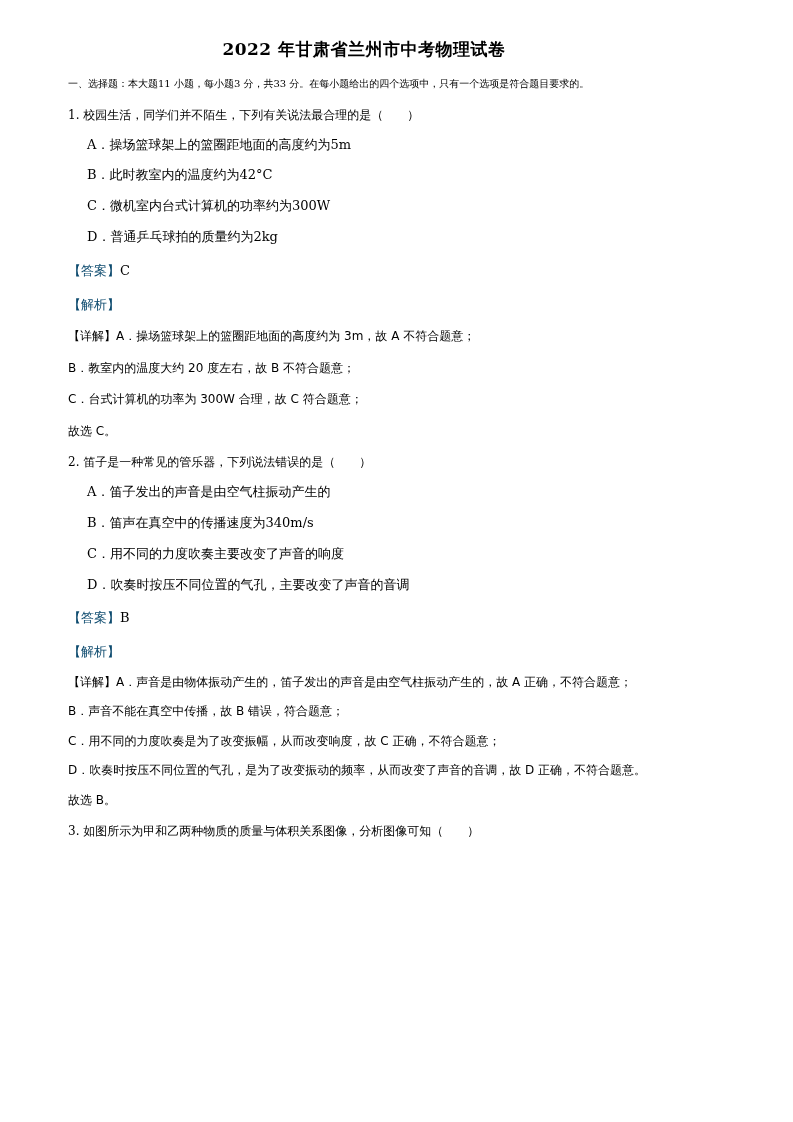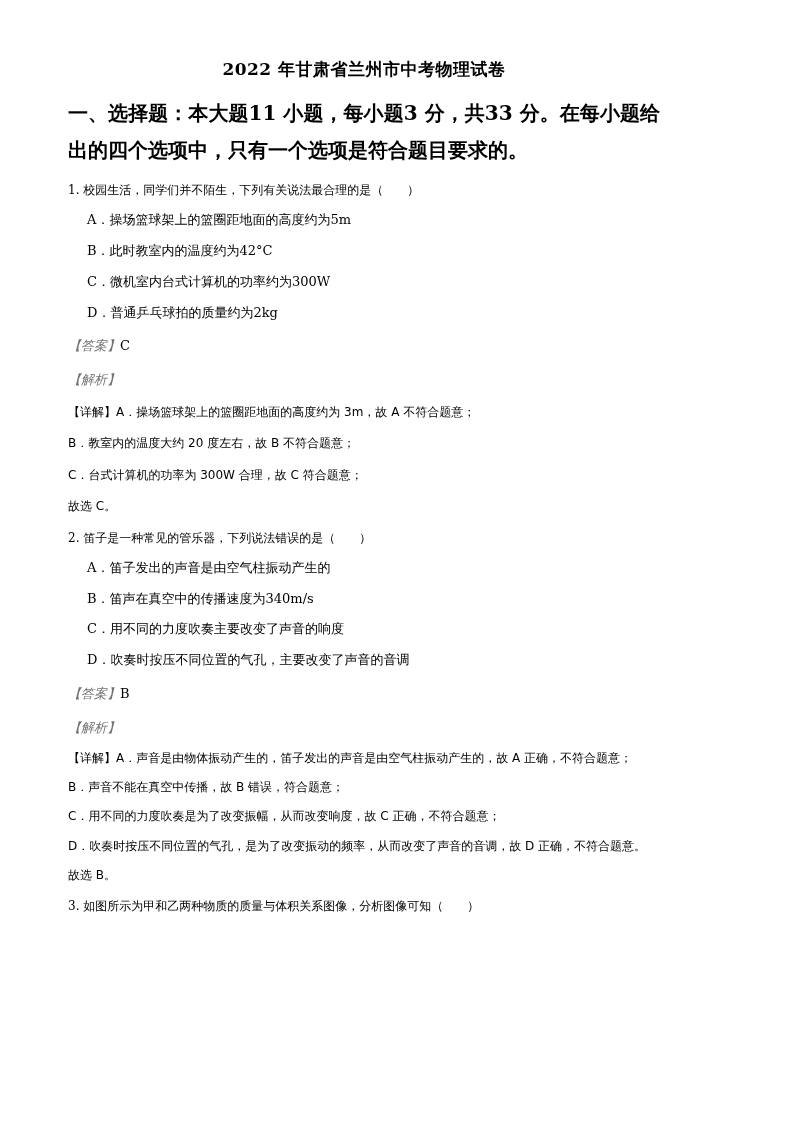--- a/index.html
+++ b/index.html
@@ -12,33 +12,33 @@
     height: 1122px;
     font-family: "DejaVu Serif", "Liberation Serif", serif;
     color: #000000;
     position: relative;
     overflow: hidden;
   }
   .page {
     box-sizing: border-box;
     width: 722px;
     height: 1122px;
-    padding: 52px 62px 40px 68px;
+    padding: 32px 62px 40px 68px;
   }
   .doc-title {
     text-align: center;
     font-size: 17px;
     font-weight: bold;
     letter-spacing: 0.5px;
     margin: 6px 0 14px 0;
     font-family: "DejaVu Serif", "Liberation Serif", serif;
   }
   .section-head {
-    font-size: 20px;
-    font-weight: bold;
+    font-size: 10px;
+    font-weight: normal;
     line-height: 1.85;
     margin-bottom: 12px;
     text-align: justify;
   }
   .q-stem {
     font-size: 12px;
     line-height: 1.6;
     margin-top: 12px;
     margin-bottom: 2px;
   }
@@ -47,22 +47,21 @@
     line-height: 1.6;
     margin-top: 10px;
     margin-left: 19px;
   }
   .tag-line {
     font-size: 13px;
     line-height: 1.6;
     margin-top: 13px;
   }
   .tag {
-    color: #737373;
-    font-style: italic;
+    color: #0c4a6e;
   }
   .ans-val {
     color: #000;
   }
   .exp-line {
     font-size: 12px;
     line-height: 1.7;
     margin-top: 11px;
     text-align: justify;
   }

